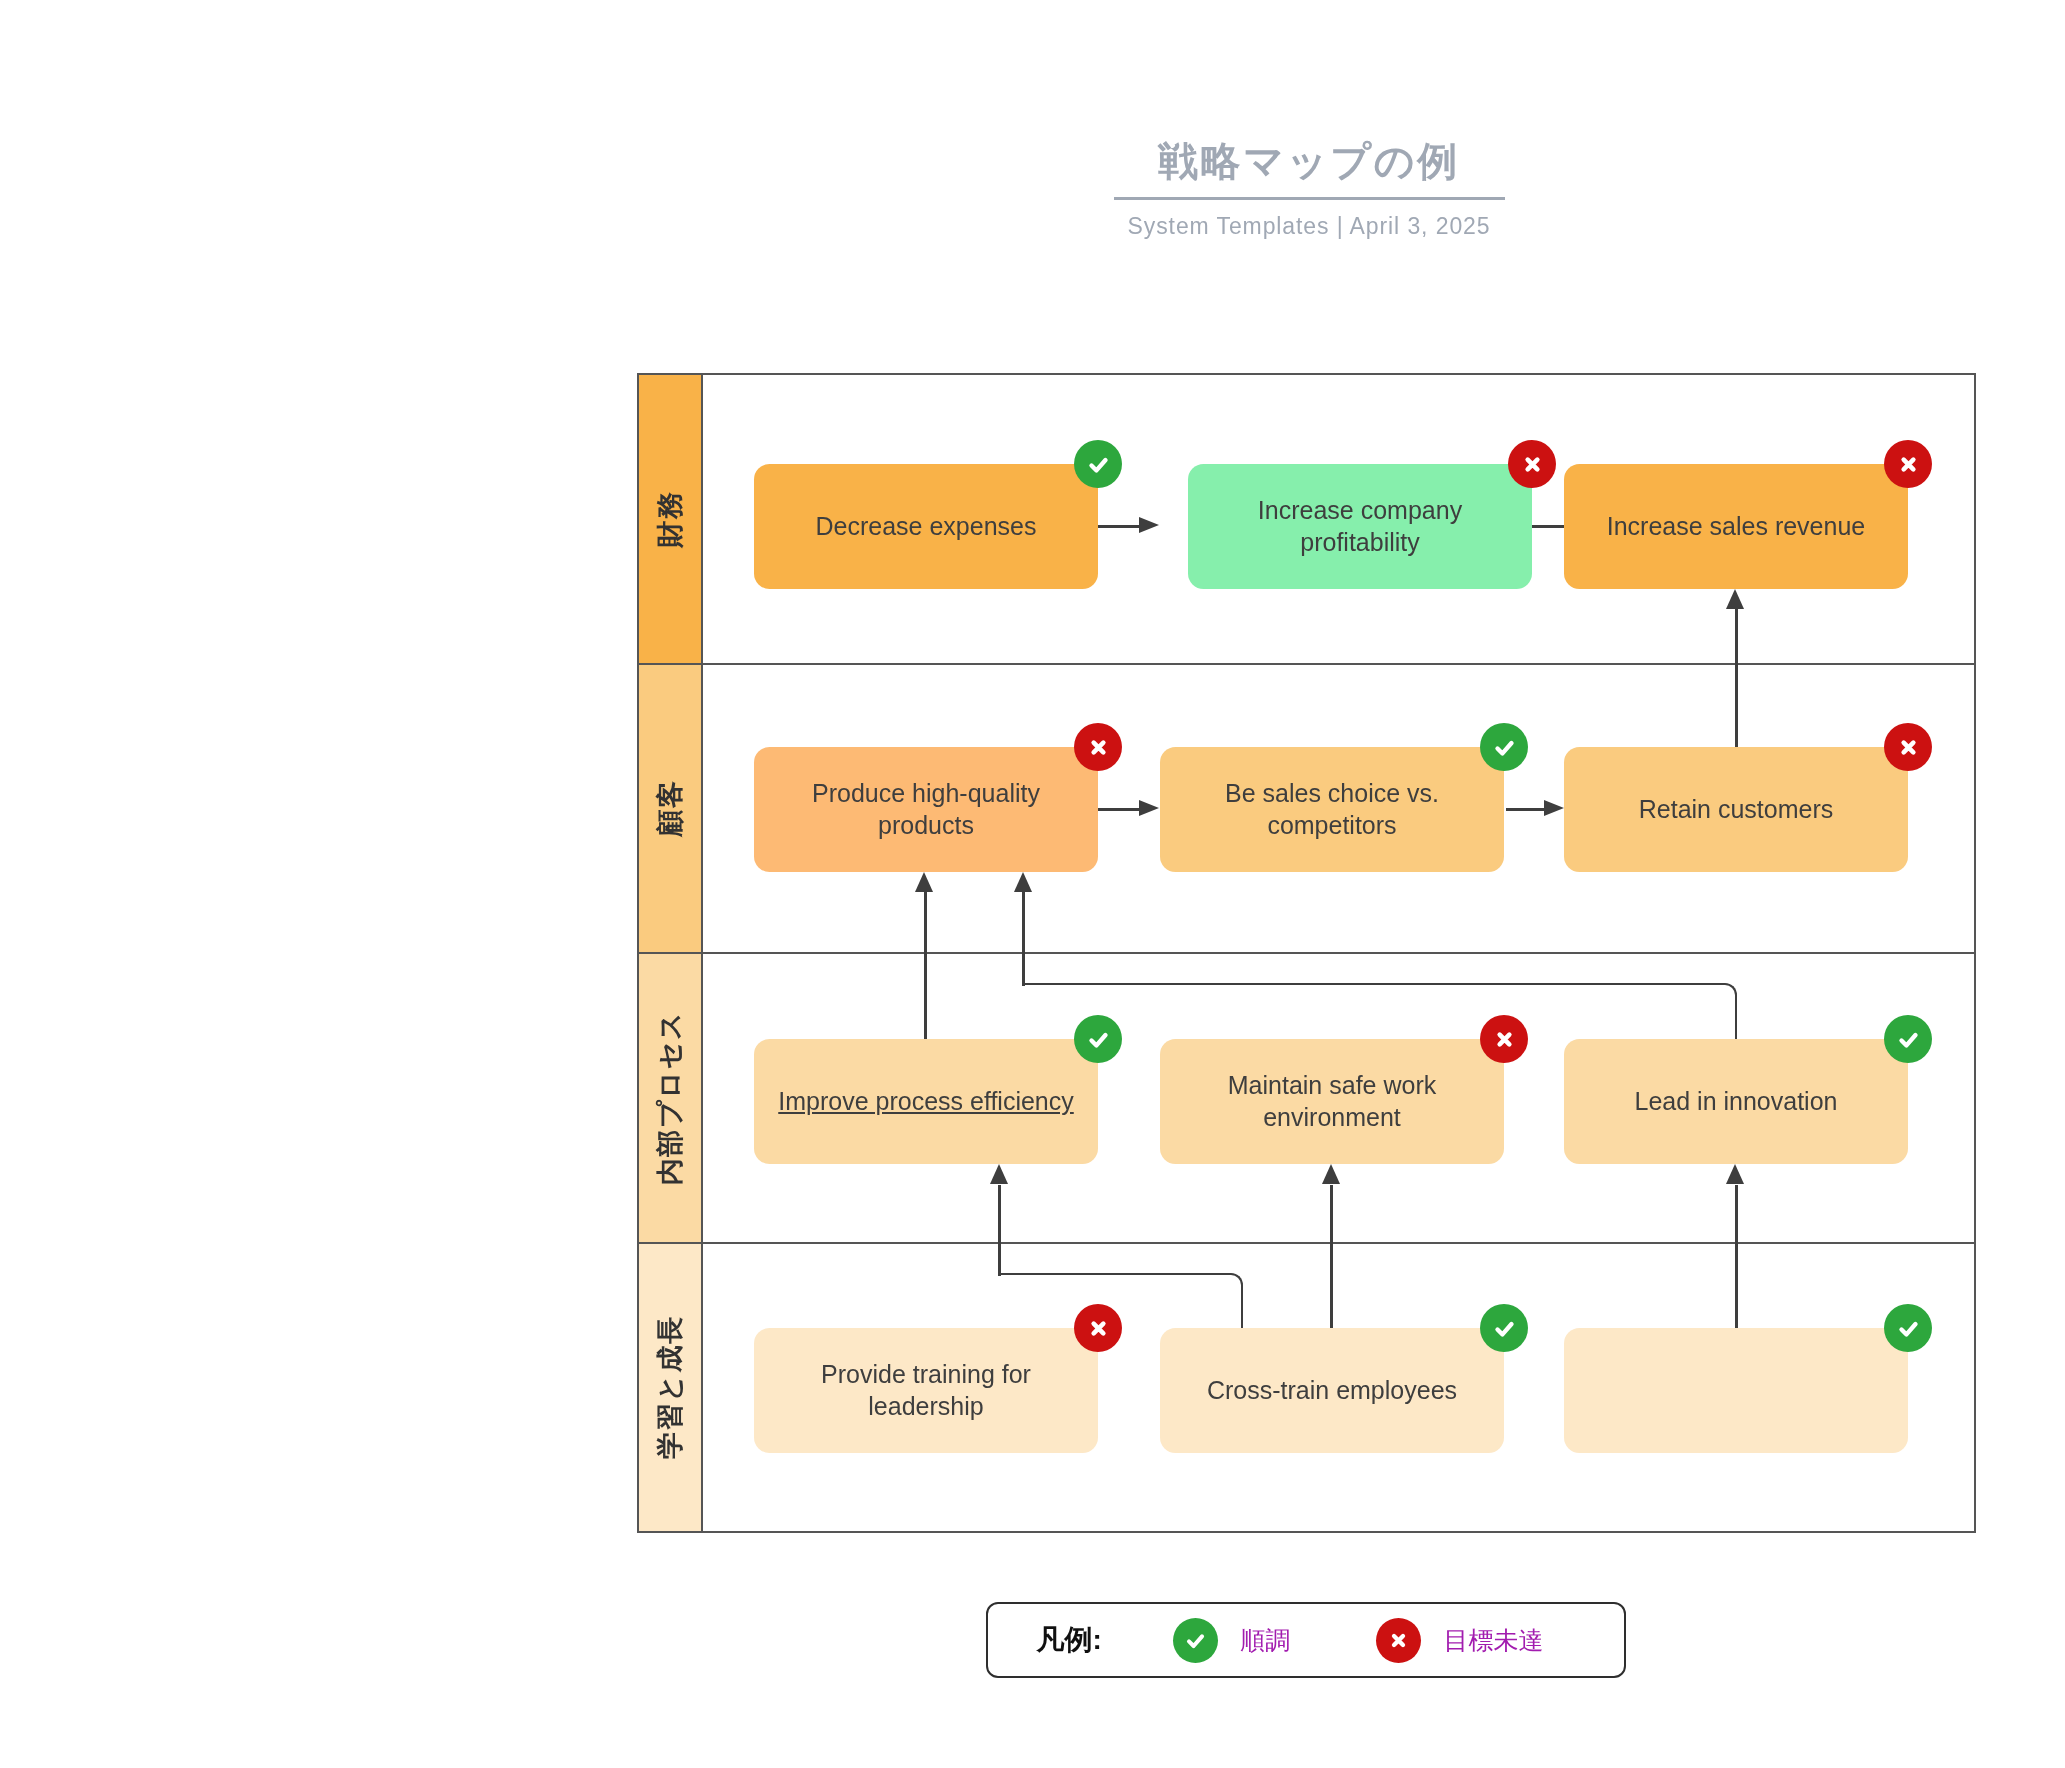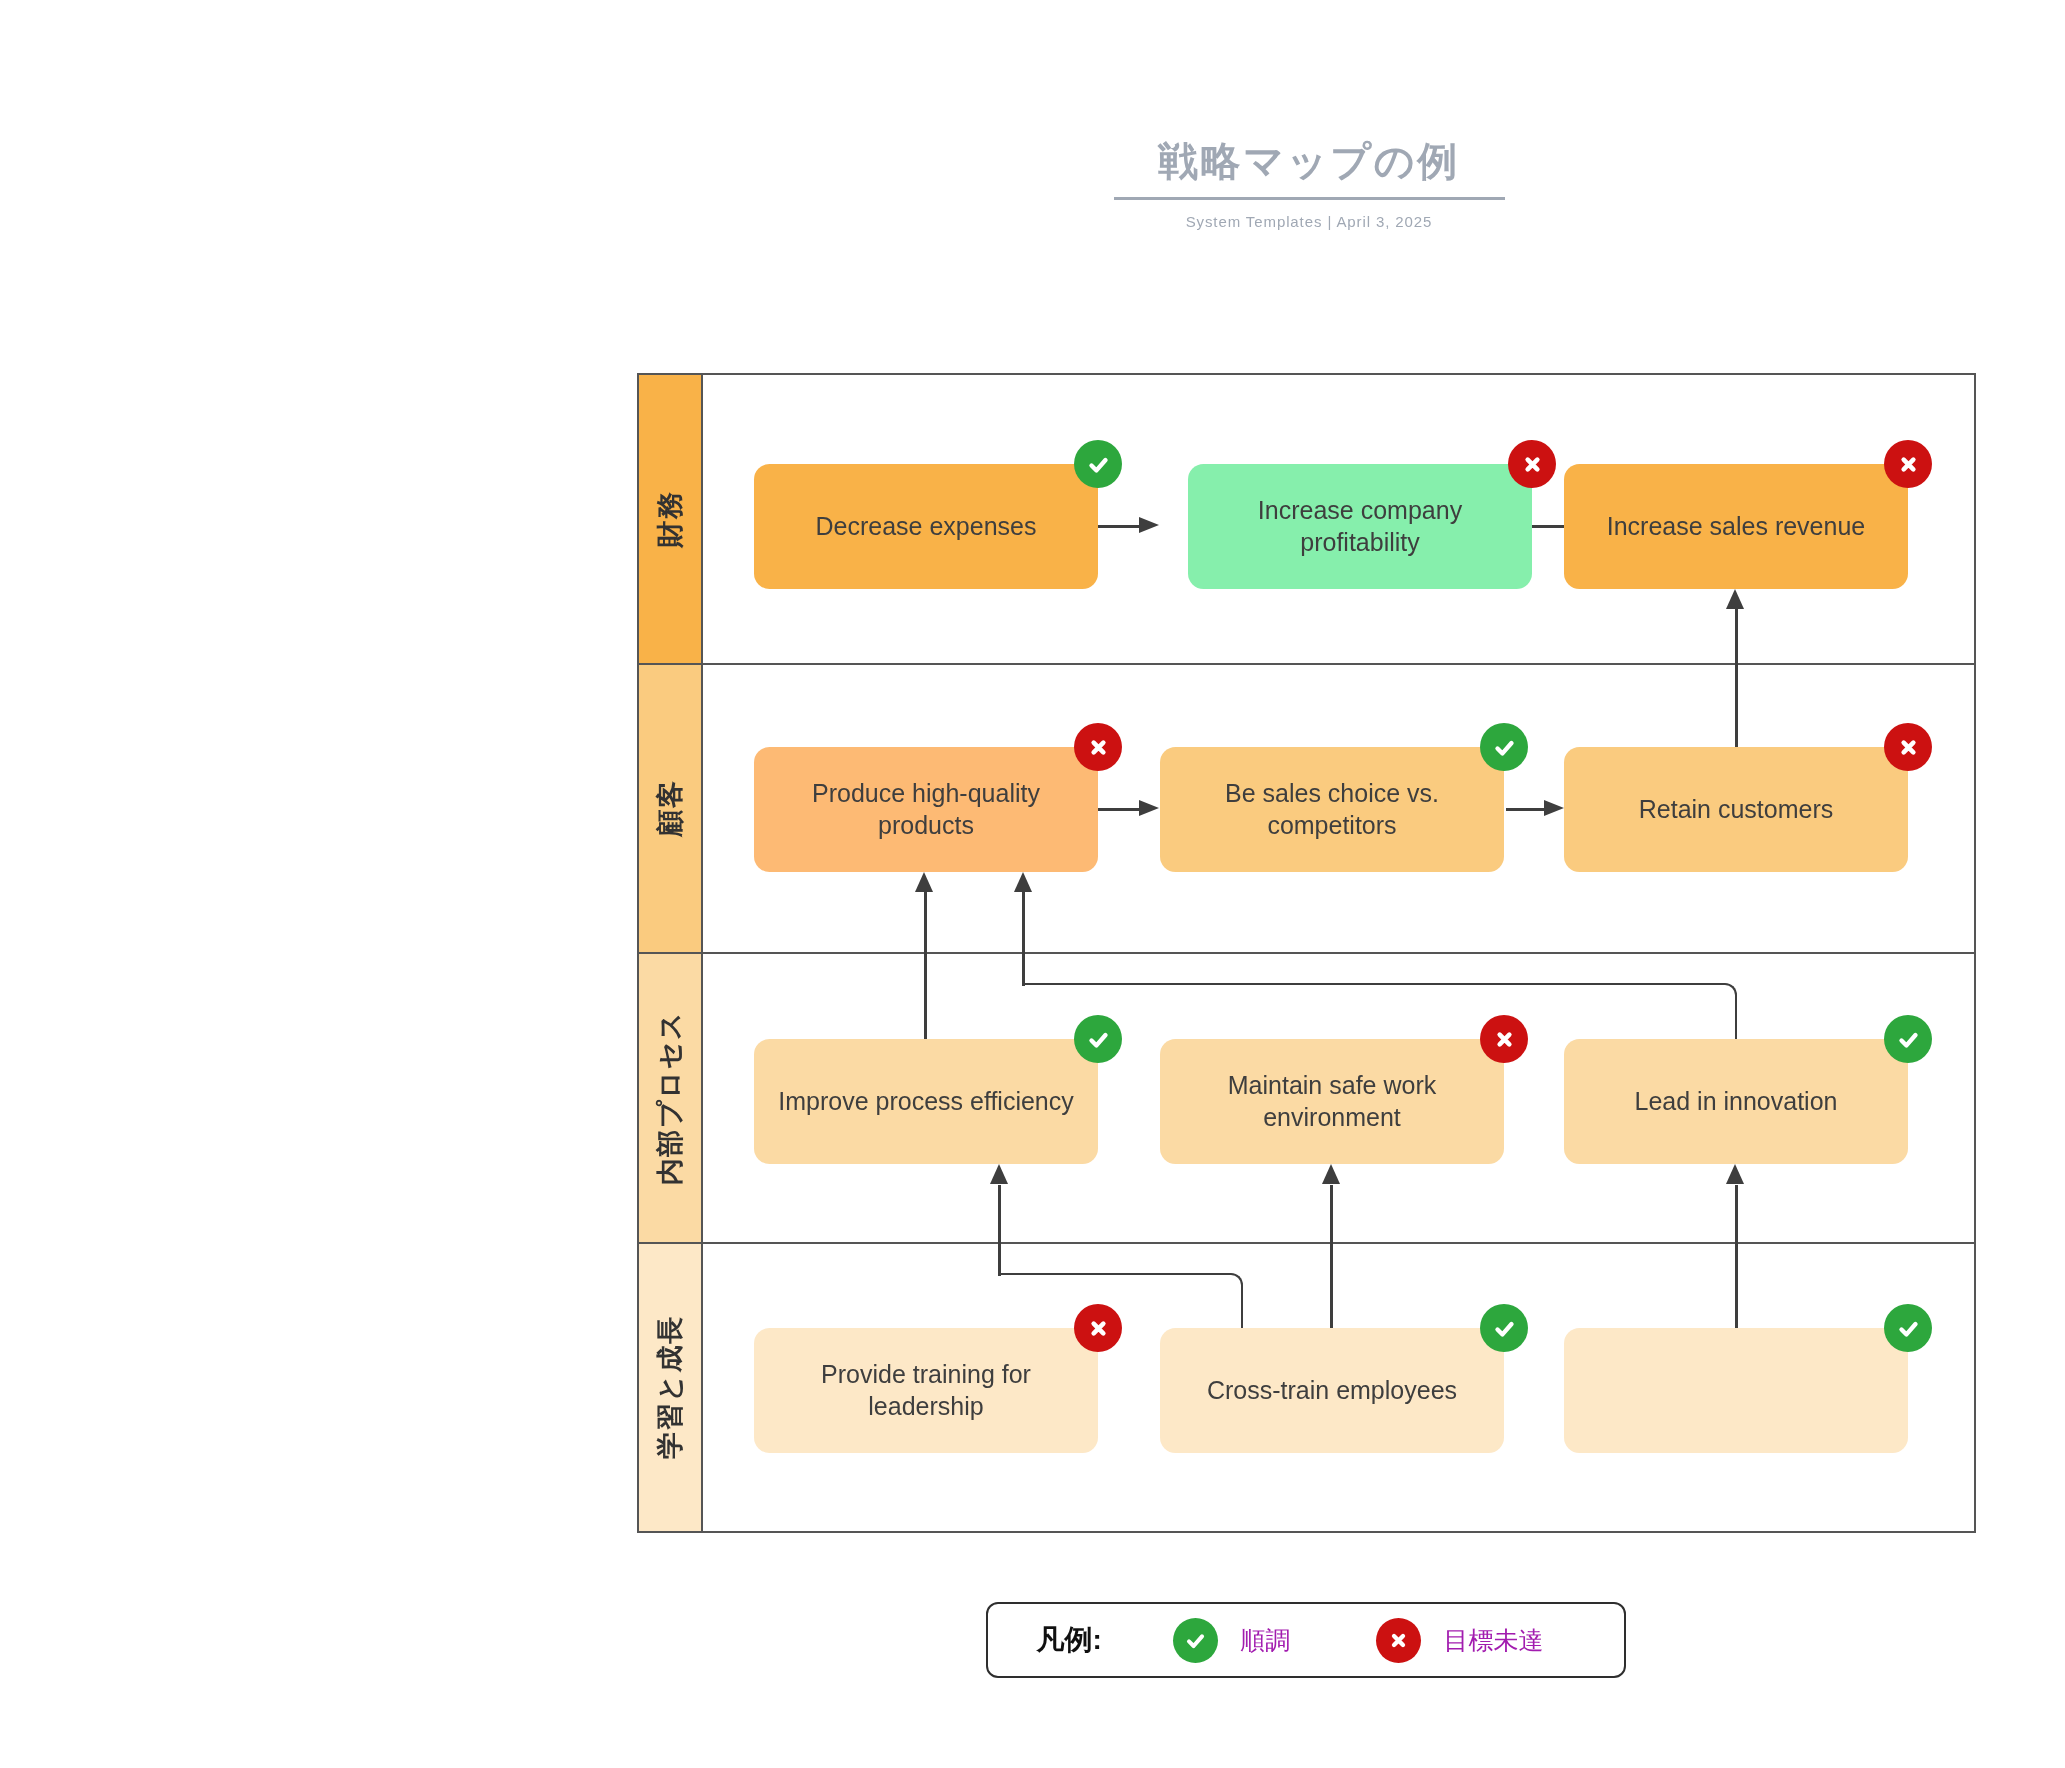--- a/index.html
+++ b/index.html
@@ -11,21 +11,21 @@
   .title{
     position:absolute;left:1051px;top:134px;width:516px;text-align:center;
     font-size:40px;font-weight:bold;letter-spacing:2.6px;color:var(--title-gray,#9CA4B1);
   }
   .title-underline{
     position:absolute;left:1114px;top:197px;width:391px;height:3.4px;
     background:var(--title-gray,#A8AEBA);
   }
   .subtitle{
     position:absolute;left:1051px;top:213px;width:516px;text-align:center;
-    font-size:15px;color:var(--title-gray,#A8AEBA);letter-spacing:0.9px;
+    font-size:23px;color:var(--title-gray,#A8AEBA);letter-spacing:0.9px;
   }
   
   .grid{
     position:absolute;left:637px;top:373px;width:1339px;height:1160px;
     border:2.6px solid var(--grid-border,#555);box-sizing:border-box;
     display:flex;flex-direction:column;background:#fff;
   }
   .lane{flex:1;display:flex;min-height:0;}
   .lane + .lane{border-top:2.6px solid var(--grid-border,#555);}
   .lane-label{
@@ -196,21 +196,21 @@
       </span>
     </div>
     <div class="node" style="left: 1564px; top: 747px; background: rgb(250, 203, 127); text-align: right;">
       <span>Retain customers</span>
       <span class="badge off-track">
         <svg viewBox="0 0 24 24">
           <path d="M8 8l8 8M16 8l-8 8" fill="none" stroke="#fff" stroke-width="3.8" stroke-linecap="round"></path>
         </svg>
       </span>
     </div>
-    <div class="node" style="left: 754px; top: 1039px; background: rgb(251, 218, 164);">
+    <div class="node" style="left: 754px; top: 1039px; background: rgb(251, 218, 164); text-decoration: underline;">
       <span>Improve process efficiency</span>
       <span class="badge on-track">
         <svg viewBox="0 0 24 24">
           <path d="M6.2 12.8l4.1 4.1 7.5-8.6" fill="none" stroke="#fff" stroke-width="3.6" stroke-linecap="round" stroke-linejoin="round"></path>
         </svg>
       </span>
     </div>
     <div class="node" style="left: 1160px; top: 1039px; background: rgb(251, 218, 164);">
       <span>Maintain safe work environment</span>
       <span class="badge off-track">

